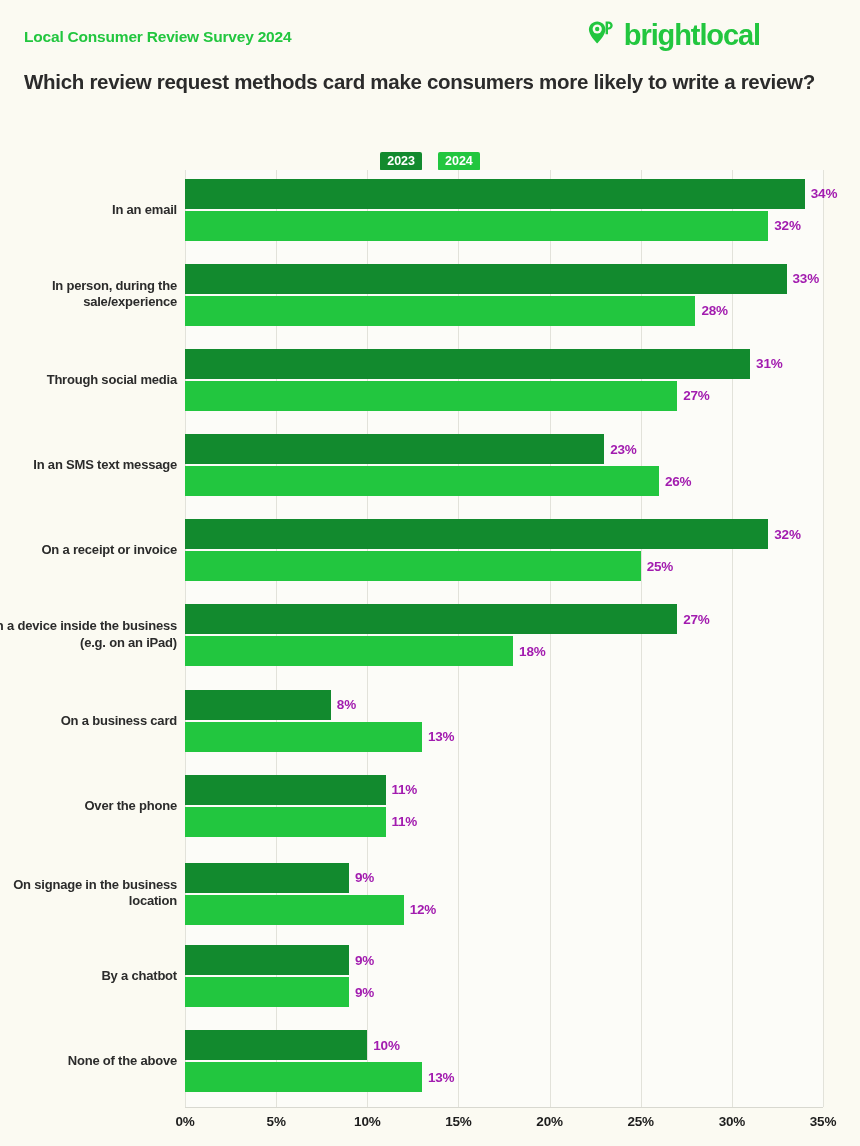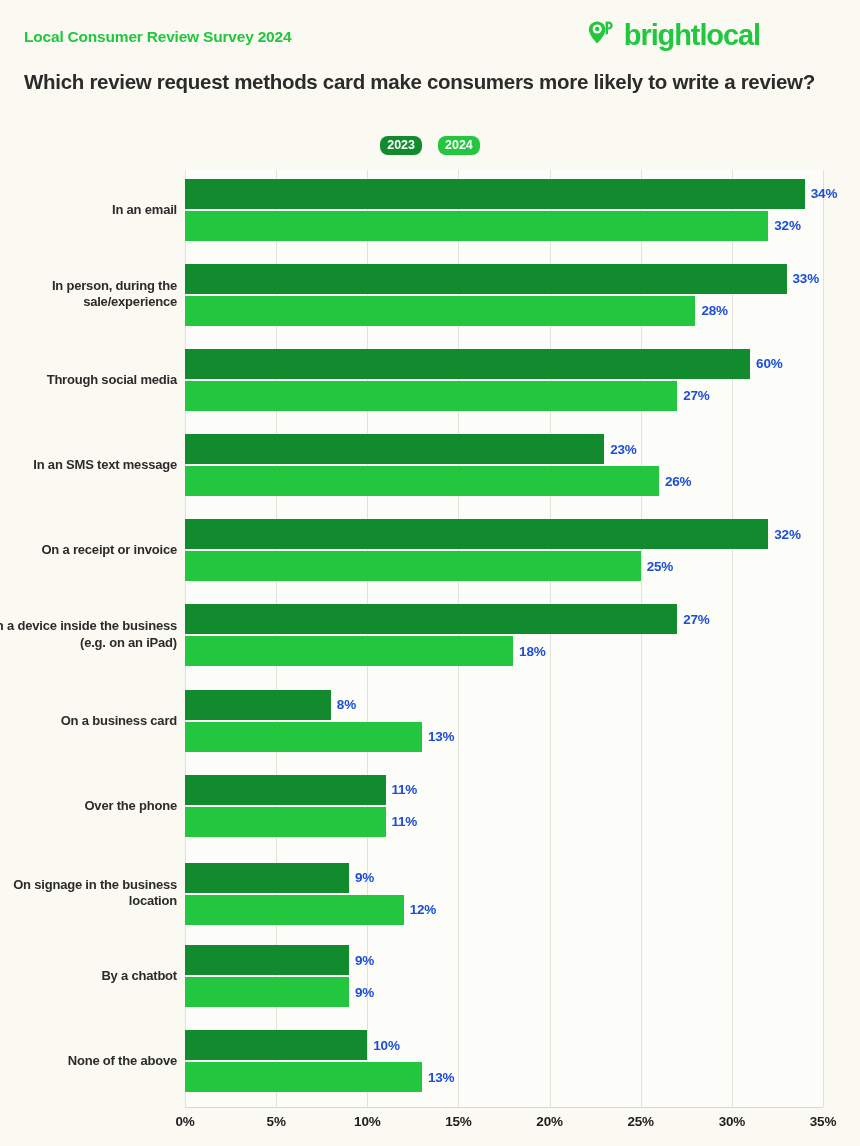--- a/index.html
+++ b/index.html
@@ -74,22 +74,23 @@
     width: 860px;
     display: flex;
     justify-content: center;
     gap: 16px;
   }
   .legend-item {
     padding: 2px 7px 3px 7px;
     font-size: 12.5px;
     font-weight: bold;
     color: #ffffff;
-    border-radius: 8px;
+    border-radius: 2px;
     line-height: 1.15;
+    margin-top: 16px;
   }
 
   
   .plot-wrap {
     position: absolute;
     left: 0;
     top: 170px;
     width: 860px;
     height: 976px;
   }
@@ -153,21 +154,21 @@
   .bar.y2023 { background: #128a2e; }
   .bar.y2024 { background: #22c63f; }
 
   .bar-value {
     position: absolute;
     height: 30px;
     display: flex;
     align-items: center;
     font-size: 13.5px;
     font-weight: bold;
-    color: #1d4ed8;
+    color: #a21caf;
     white-space: nowrap;
     letter-spacing: -0.2px;
   }
 
   
   .xticks {
     position: absolute;
     left: 0;
     top: 944px;
     width: 860px;
@@ -234,21 +235,21 @@
         <div class="group" style="top: 85.1818px; height: 85.1818px; text-decoration: underline;">
           <div class="cat-label" style="top: 39.5909px; transform: translateY(-50%);">In person, during the sale/experience</div>
           <div class="bar y2023" style="top: 8.59091px; width: 601.543px; background: rgb(18, 138, 46);"></div>
           <div class="bar-value" style="top: 8.59091px; left: 792.543px;">33%</div>
           <div class="bar y2024" style="top: 40.5909px; width: 510.4px; background: rgb(34, 198, 63);"></div>
           <div class="bar-value" style="top: 40.5909px; left: 701.4px;">28%</div>
         </div>
         <div class="group" style="top: 170.364px; height: 85.1818px;">
           <div class="cat-label" style="top: 39.5909px; transform: translateY(-50%);">Through social media</div>
           <div class="bar y2023" style="top: 8.59091px; width: 565.086px; background: rgb(18, 138, 46);"></div>
-          <div class="bar-value" style="top: 8.59091px; left: 756.086px;">60%</div>
+          <div class="bar-value" style="top: 8.59091px; left: 756.086px;">31%</div>
           <div class="bar y2024" style="top: 40.5909px; width: 492.171px; background: rgb(34, 198, 63);"></div>
           <div class="bar-value" style="top: 40.5909px; left: 683.171px;">27%</div>
         </div>
         <div class="group" style="top: 255.545px; height: 85.1818px;">
           <div class="cat-label" style="top: 39.5909px; transform: translateY(-50%);">In an SMS text message</div>
           <div class="bar y2023" style="top: 8.59091px; width: 419.257px; background: rgb(18, 138, 46);"></div>
           <div class="bar-value" style="top: 8.59091px; left: 610.257px;">23%</div>
           <div class="bar y2024" style="top: 40.5909px; width: 473.943px; background: rgb(34, 198, 63);"></div>
           <div class="bar-value" style="top: 40.5909px; left: 664.943px;">26%</div>
         </div>

